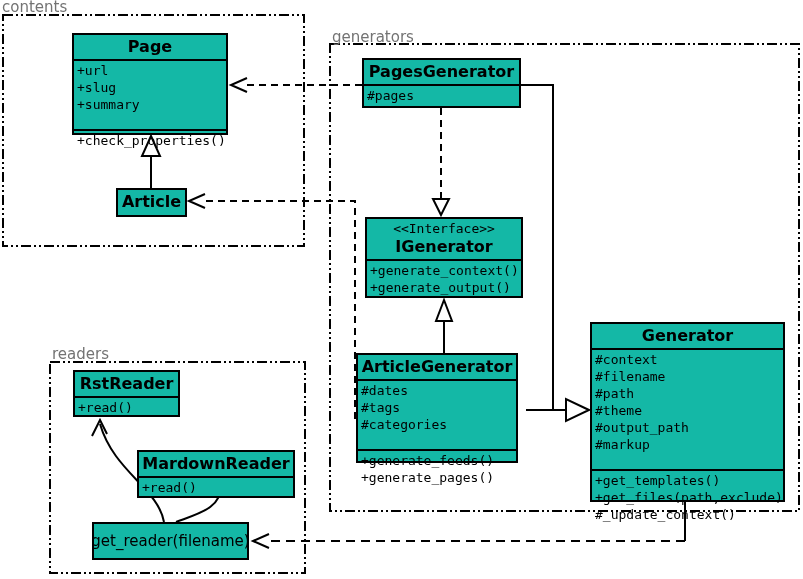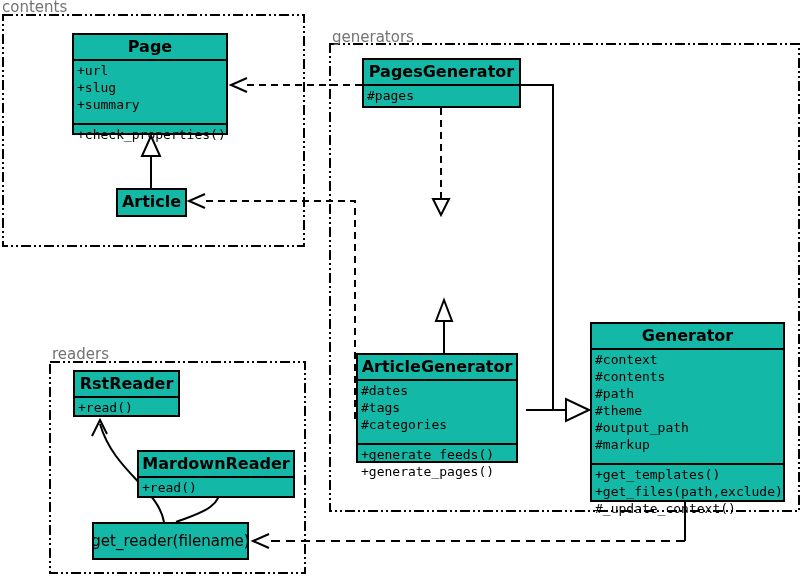--- a/index.html
+++ b/index.html
@@ -17,21 +17,21 @@
   }
   .cls-title{
     font-weight:bold;font-size:16px;line-height:20px;text-align:center;
     padding:2px 2px 2px;border-bottom:2px solid #000;white-space:nowrap;
   }
   .cls-title.noline{border-bottom:none;}
   .stereotype{
     font-family:"DejaVu Sans Mono",monospace;font-weight:normal;
     font-size:13px;line-height:16px;
   }
-  .sec{padding:1px 3px 10px;border-bottom:2px solid #000;}
+  .sec{padding:1px 3px 16px;border-bottom:2px solid #000;}
   .sec.last{border-bottom:none;}
   .m{
     font-family:"DejaVu Sans Mono",monospace;font-size:13px;line-height:17px;
     white-space:pre;
   }
   .simple-box{
     display:flex;align-items:center;justify-content:center;
     font-size:15px;white-space:nowrap;
   }
   
@@ -109,39 +109,49 @@
     <div class="cls-title noline">Article</div>
   </div>
 
   <div class="cls" id="cls-pages-generator">
     <div class="cls-title">PagesGenerator</div>
     <div class="sec last">
       <div class="m">#pages</div>
     </div>
   </div>
 
+  <div class="cls" id="cls-igenerator">
+    <div class="cls-title">
+      <div class="stereotype">&lt;&lt;Interface&gt;&gt;</div>
+      <div>IGenerator</div>
+    </div>
+    <div class="sec last">
+      <div class="m">+generate_context()</div>
+      <div class="m">+generate_output()</div>
+    </div>
+  </div>
 
   <div class="cls" id="cls-article-generator">
     <div class="cls-title">ArticleGenerator</div>
     <div class="sec">
       <div class="m">#dates</div>
       <div class="m">#tags</div>
       <div class="m">#categories</div>
     </div>
     <div class="sec last">
       <div class="m">+generate_feeds()</div>
       <div class="m">+generate_pages()</div>
     </div>
   </div>
 
   <div class="cls" id="cls-generator">
     <div class="cls-title">Generator</div>
     <div class="sec">
       <div class="m">#context</div>
-      <div class="m">#contents</div>
+      <div class="m">#filename</div>
       <div class="m">#path</div>
       <div class="m">#theme</div>
       <div class="m">#output_path</div>
       <div class="m">#markup</div>
     </div>
     <div class="sec last">
       <div class="m">+get_templates()</div>
       <div class="m">+get_files(path,exclude)</div>
       <div class="m">#_update_context()</div>
     </div>

